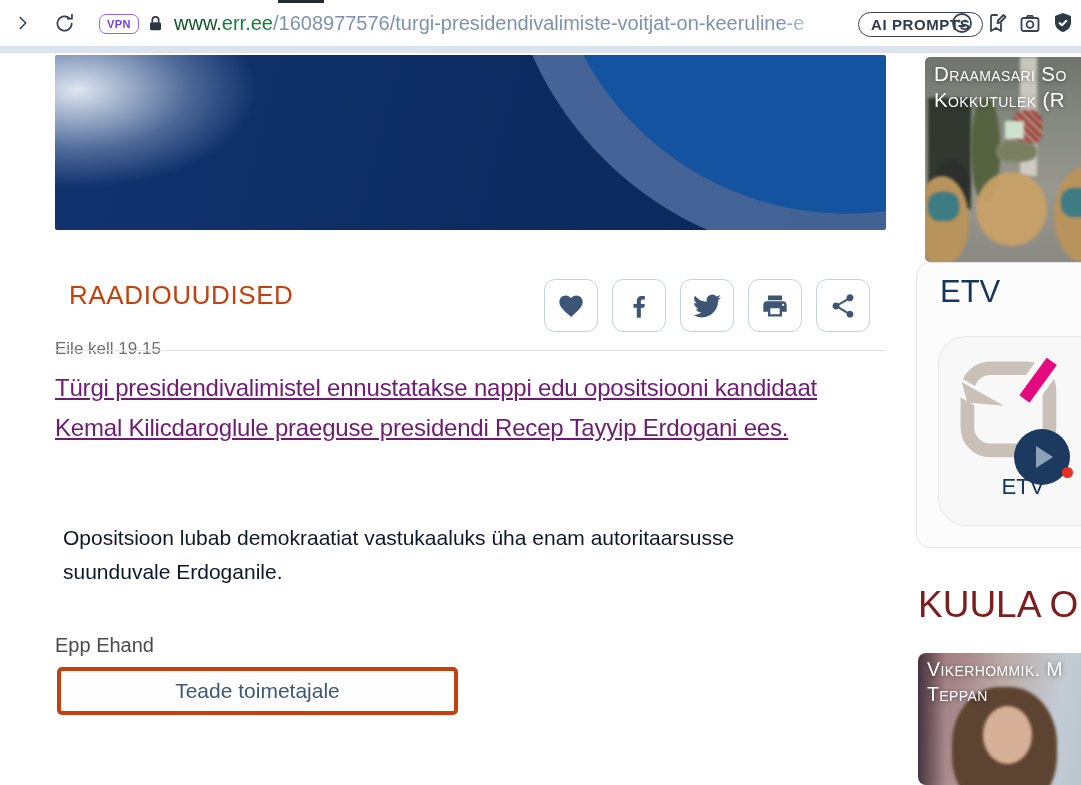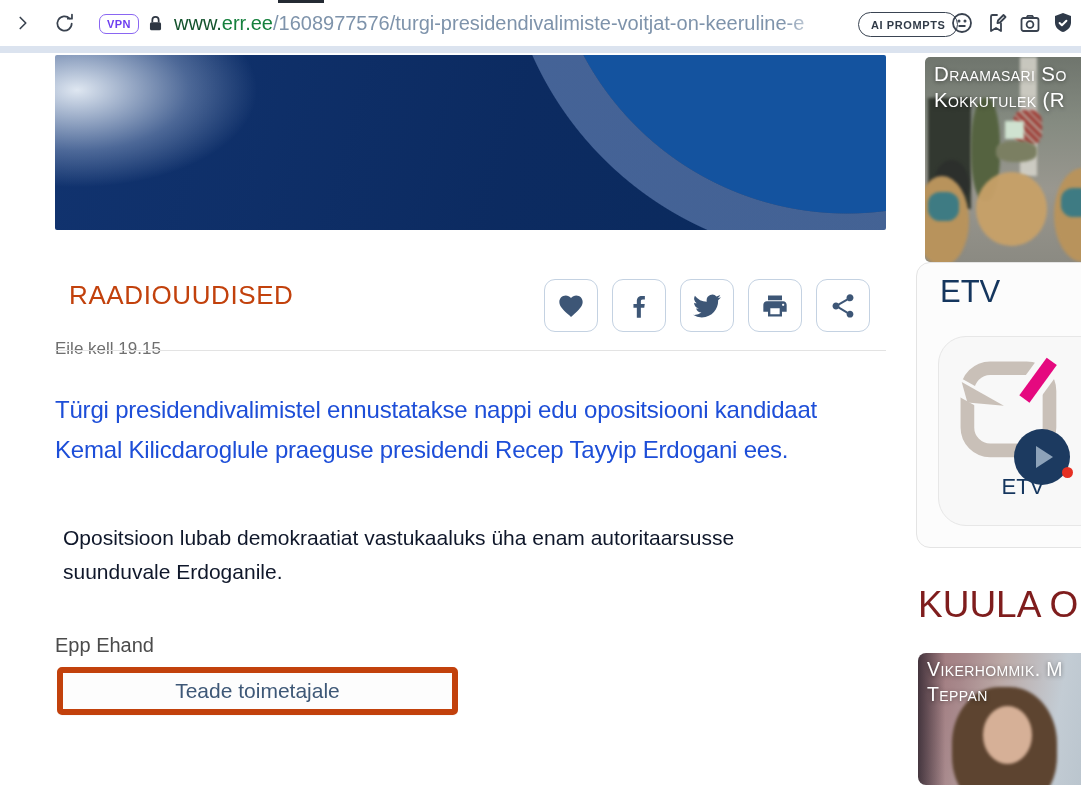--- a/index.html
+++ b/index.html
@@ -20,21 +20,21 @@
     letter-spacing:.4px; background:#fff; }
   .lock { left:120px; width:26px; }
   .url-box { position:absolute; left:152px; top:0; width:668px; height:46px; display:flex; align-items:center;
     overflow:hidden; white-space:nowrap; font-size:20px; }
   .url-box::after { content:""; position:absolute; right:0; top:0; width:60px; height:46px;
     background:linear-gradient(90deg, rgba(255,255,255,0), #fff 80%); }
   .url-www   { color:#14532d;text-align:center; }
   .url-domain{ color:#15803d; }
   .url-path  { color:#7e93ab; }
   .ai-pill { position:absolute; left:836px; top:12px; height:25px; padding:0 12px; border:1.9px solid #3a4452;
-    border-radius:13px; display:flex; align-items:center; color:#313b48; font-size:11px; font-weight:bold;
+    border-radius:13px; display:flex; align-items:center; color:#313b48; font-size:15px; font-weight:bold;
     letter-spacing:.6px; background:#fff;text-align:center; }
   .face-ic { left:926px; width:28px; }
   .bkm-ic  { left:960px; width:28px; }
   .cam-ic  { left:994px; width:28px; }
   .shield-ic{ left:1027px; width:28px; }
   .send-ic { left:1058px; width:28px; }
 
   
   .hero {
     position:absolute; left:55px; top:55px; width:831px; height:175px; border-radius:2px;
@@ -44,26 +44,26 @@
       radial-gradient(circle at 792px -140px, #14539f 0 298px, rgba(20,83,159,0) 299px),
       linear-gradient(105deg, #11336f, #0c2b61 55%, #0a2a5c);
   }
   .category { position:absolute; left:69px; top:280px; font-size:26px; letter-spacing:.6px; color:#c2410c; cursor:pointer; }
   .pub-time { position:absolute; left:55px; top:314px; font-size:17px; color:#6f6f6f;margin-top:25px; }
   .share-row { position:absolute; left:544px; top:279px; display:flex; gap:14px; }
   .share-btn { width:54px; height:53px; border:1.6px solid #c4d2e2; border-radius:11px; background:#fff;
     display:flex; align-items:center; justify-content:center; cursor:pointer; }
   .share-btn svg { width:28px; height:28px; fill:#3d5676; }
   .divider { position:absolute; left:55px; top:350px; width:831px; height:1px; background:#e3e3e3; }
-  .lead { position:absolute; left:55px; top:390px; width:785px; font-size:24px; line-height:40px;
-    color:#1d4ed8; letter-spacing:-0.2px; }
+  .lead { position:absolute; left:55px; top:368px; width:785px; font-size:24px; line-height:40px;
+    color:#701a75; letter-spacing:-0.2px;text-decoration:underline; }
   .body-p { position:absolute; left:63px; top:521px; width:745px; font-size:21px; line-height:34px; color:#0f172a; }
   .author { position:absolute; left:55px; top:614px; font-size:20px; color:#4b4b4b;margin-top:20px; }
   .feedback-btn { position:absolute; left:57px; top:667px; width:401px; height:48px; background:#fdfdfd;
-    border:6px solid #c2410c; border-radius:5px; color:#3e5877; font-size:21px;
+    border:4px solid #c2410c; border-radius:5px; color:#3e5877; font-size:21px;
     font-family:"Liberation Sans",sans-serif; cursor:pointer; box-shadow:0 1px 1px rgba(0,0,0,.03); }
 
   
   .side-card { position:absolute; overflow:hidden; }
   .card-title { position:absolute; top:4px; left:9px; right:0; color:#fff; font-variant:small-caps;
     font-size:20.5px; line-height:26px; letter-spacing:.4px; text-shadow:0 1px 4px rgba(0,0,0,.45);
     white-space:nowrap; z-index:5; }
   .card1 { left:925px; top:57px; width:170px; height:205px; border-radius:5px;
     background:linear-gradient(180deg,#6f756d 0%,#858b81 32%,#99978f 64%,#8b8a82 100%); }
   .card1 .art > div { position:absolute; filter:blur(1.5px); }

